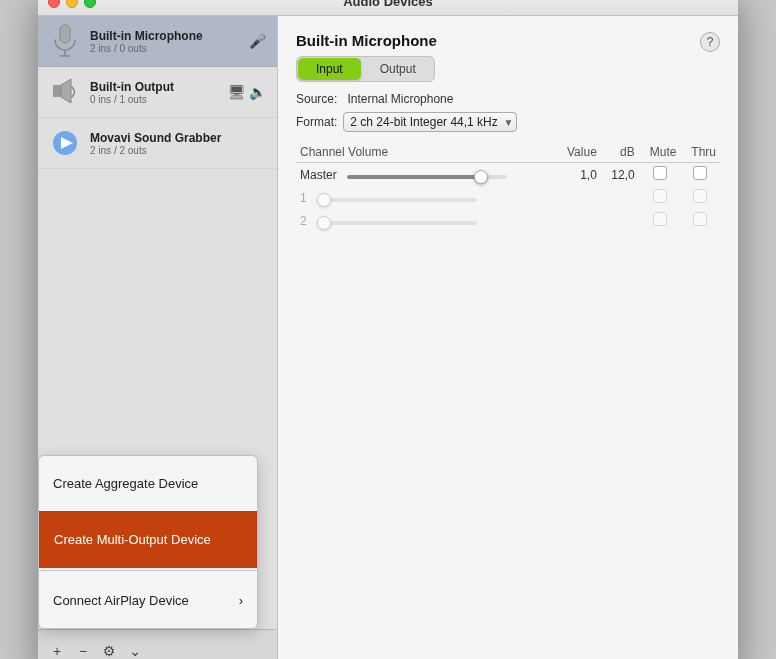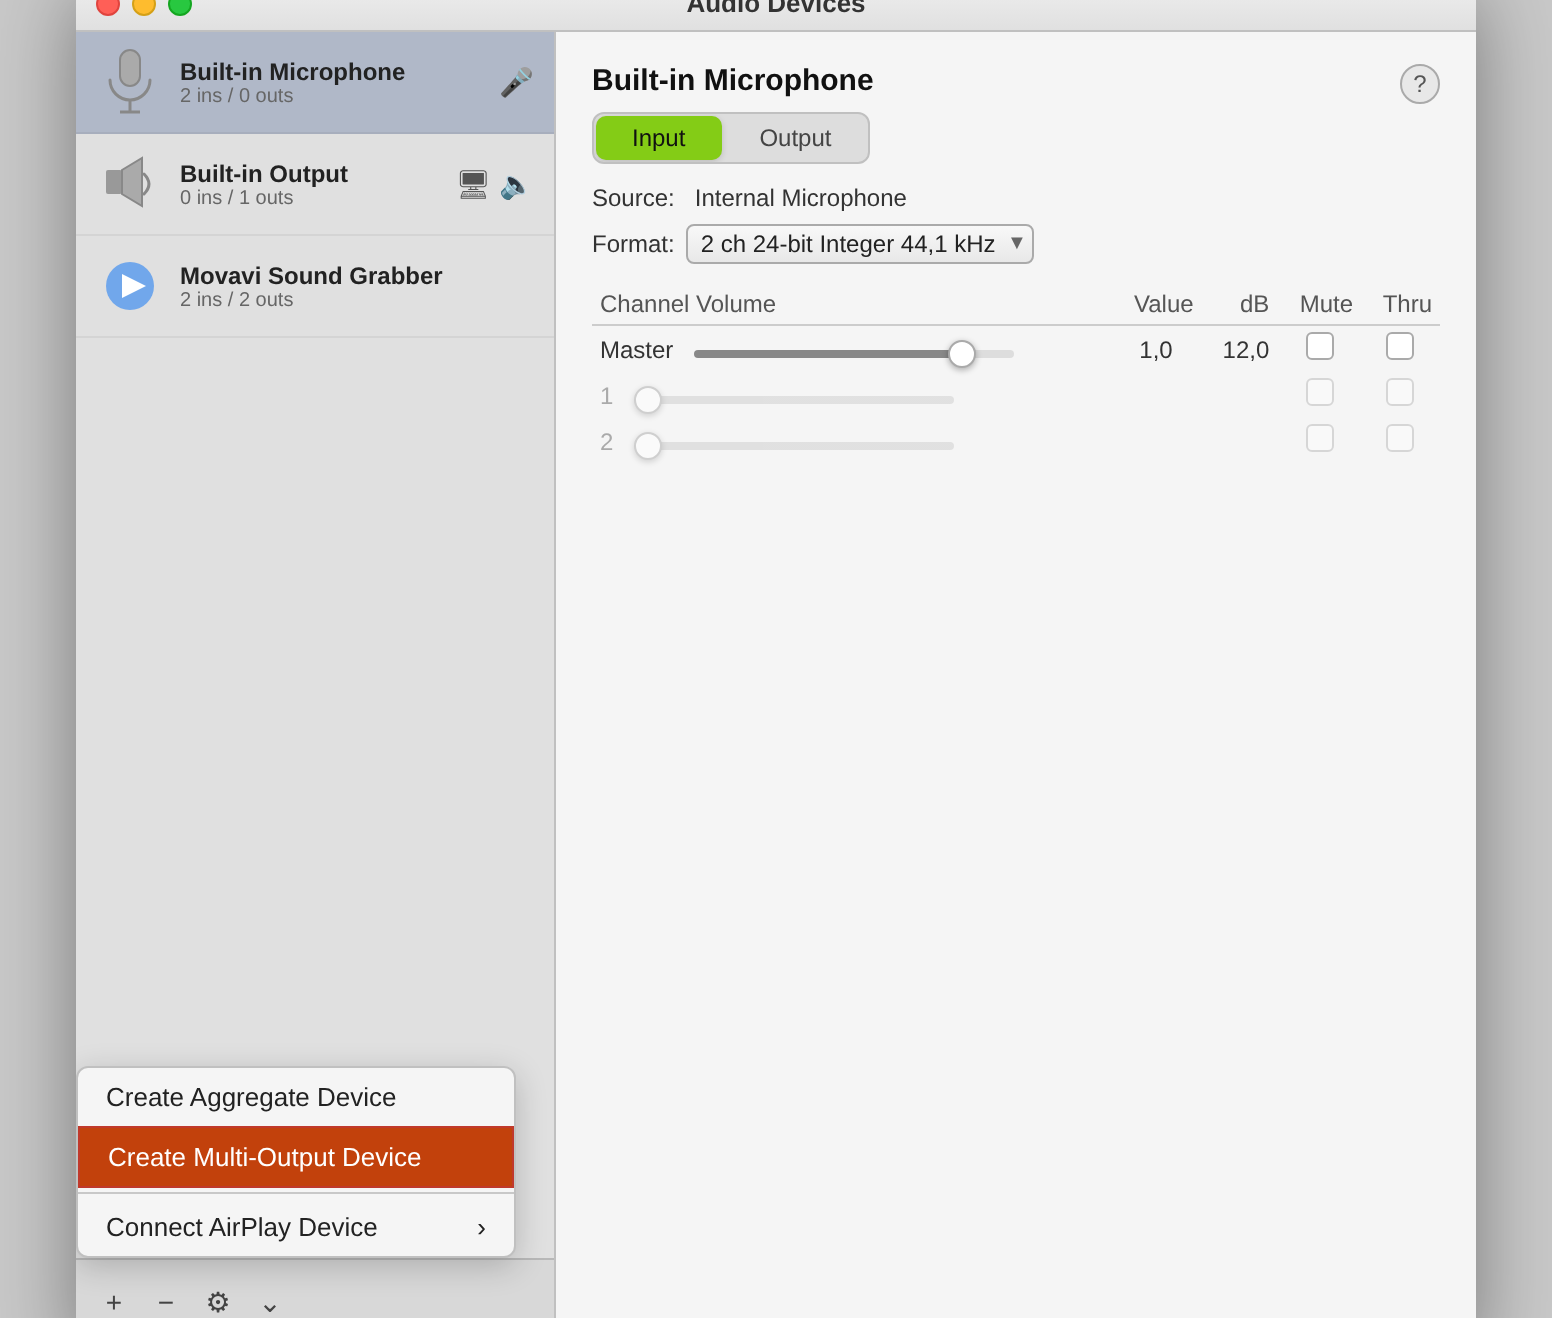--- a/index.html
+++ b/index.html
@@ -135,21 +135,21 @@
       left: 0;
       width: 220px;
       background: #f5f5f5;
       border: 1px solid #c0c0c0;
       border-radius: 6px;
       box-shadow: 0 4px 16px rgba(0,0,0,0.2);
       z-index: 100;
       overflow: hidden;
     }
     .menu-item {
-      padding: 7px 14px;
+      padding: 20px 14px;
       font-size: 13px;
       color: #222;
       cursor: pointer;
       display: flex;
       align-items: center;
       justify-content: space-between;
     }
     .menu-item.highlighted {
       background: #c2410c;
       color: white;
@@ -316,21 +316,21 @@
       display: inline-block;
     }
     .disabled-row td {
       color: #aaa;
     }
     .disabled-slider {
       background: linear-gradient(to right, #ccc 0%, #ccc 100%) !important;
       opacity: 0.5;
     }
     .value-cell {
-      text-align: center;
+      text-align: right;
       min-width: 30px;
     }
     .db-cell {
       text-align: right;
       min-width: 30px;
     }
     .chevron-icon {
       font-size: 10px;
       color: #666;
       margin-right: 2px;

